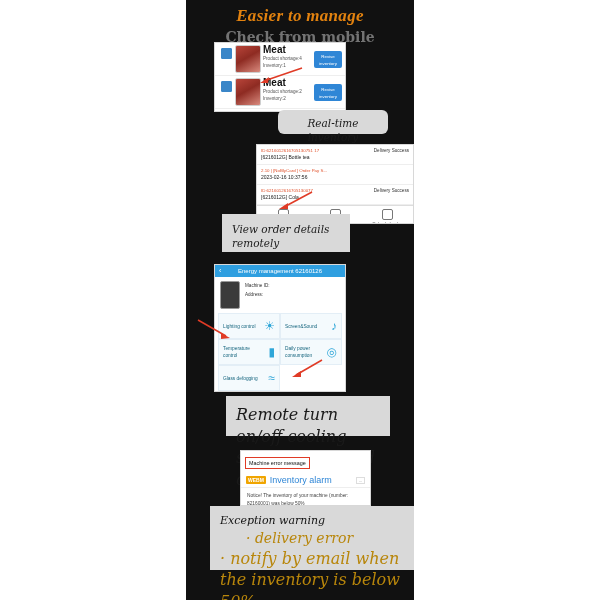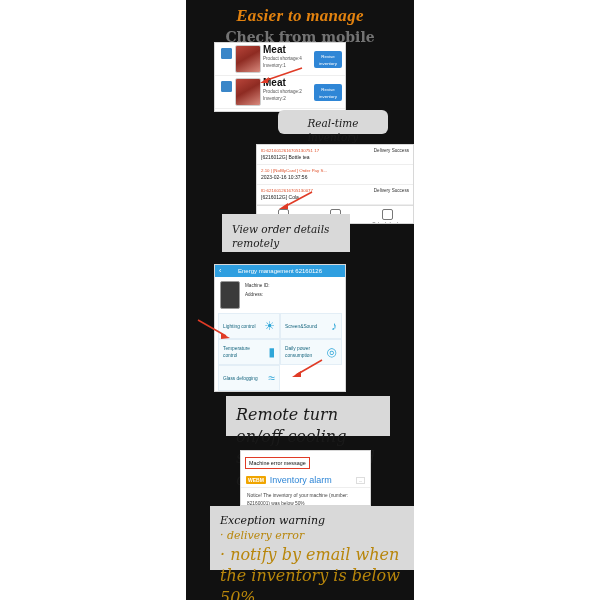--- a/index.html
+++ b/index.html
@@ -93,21 +93,21 @@
   .al-logo{background:#f0a500;color:#fff;font-size:5px;font-weight:bold;padding:1px 2px;border-radius:1px;}
   .al-title{color:#2f86d6;font-size:9px;}
   .al-meta{margin-left:auto;font-size:4px;color:#999;border:1px solid #ddd;padding:0 2px;}
   .al-body{font-size:4.8px;color:#444;padding:4px 6px;line-height:8px;}
   
   #cap-inventory{left:278px;top:110px;width:110px;height:24px;text-align:center;padding-top:6px;border-radius:6px;}
   #cap-orders{left:222px;top:214px;width:128px;height:38px;}
   #cap-energy{left:226px;top:396px;width:164px;height:40px;}
   #cap-exception{left:210px;top:506px;width:204px;height:64px;}
   #cap-exception .ln1{color:#111;font-size:11px;}
-  #cap-exception .ln2{color:#b8860b;font-size:11px;}
+  #cap-exception .ln2{color:#b8860b;font-size:14px;margin-left:26px;}
   #cap-exception .ln3{color:#b8860b;font-size:16px;}
 </style>
 </head>
 <body>
 
 <div class="page">
 
   <div class="poster"></div>
 
   <div class="headline">

